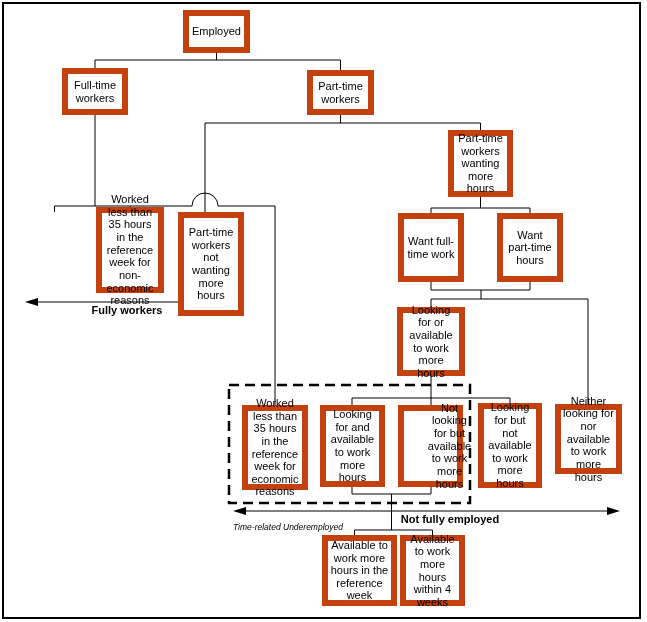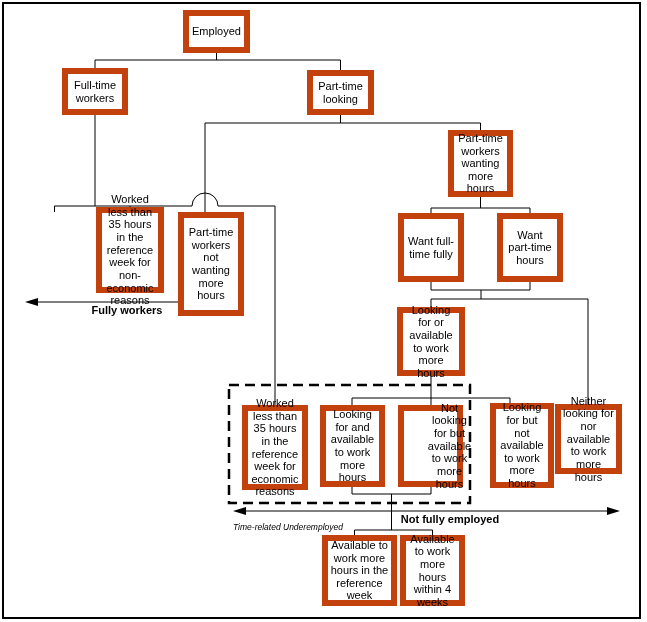--- a/index.html
+++ b/index.html
@@ -26,21 +26,21 @@
   #n-part_time_wanting{left:448px;top:130px;width:65px;height:67px;}
   #n-worked_35_or_more{left:22px;top:212px;width:65px;height:81px;}
   #n-worked_less_non_economic{left:96px;top:207px;width:68px;height:86px;}
   #n-part_time_not_wanting{left:172px;top:212px;width:66px;height:104px;margin-left:6px;}
   #n-want_full_time{left:398px;top:213px;width:66px;height:69px;}
   #n-want_part_time{left:497px;top:213px;width:66px;height:69px;}
   #n-looking_or_available{left:397px;top:307px;width:68px;height:69px;}
   #n-worked_less_economic{left:242px;top:405px;width:66px;height:85px;}
   #n-looking_and_available{left:320px;top:405px;width:65px;height:82px;}
   #n-not_looking_but_available{left:398px;top:405px;width:65px;height:82px;padding-left:40px;}
-  #n-looking_but_not_available{left:478px;top:403px;width:64px;height:85px;margin-left:12px;}
+  #n-looking_but_not_available{left:478px;top:403px;width:64px;height:85px;}
   #n-neither_looking_nor_available{left:555px;top:404px;width:67px;height:70px;}
   #n-available_reference_week{left:322px;top:535px;width:75px;height:71px;}
   #n-available_4_weeks{left:400px;top:535px;width:65px;height:71px;}
   #lbl-fully{left:60px;top:304px;width:134px;}
   #lbl-notfully{left:380px;top:513px;width:140px;}
   #lbl-underemployed{left:233px;top:490px;margin-top:32px;}
 </style>
 </head>
 <body>
 
@@ -83,25 +83,25 @@
       <polygon points="230,302 217,298 217,306"></polygon>
       <polygon points="233,511 246,507 246,515"></polygon>
       <polygon points="620,511 607,507 607,515"></polygon>
     </g>
 
     <rect x="229" y="385" width="241" height="118" fill="none" stroke="#000" stroke-width="2.5" stroke-dasharray="10 6"></rect>
   </svg>
 
   <div class="node" id="n-employed">Employed</div>
   <div class="node" id="n-full_time_workers">Full-time workers</div>
-  <div class="node" id="n-part_time_workers">Part-time looking</div>
+  <div class="node" id="n-part_time_workers">Part-time workers</div>
   <div class="node" id="n-part_time_wanting">Part-time workers wanting more hours</div>
   <div class="node" id="n-worked_less_non_economic">Worked less than 35 hours in the reference week for non-economic reasons</div>
   <div class="node" id="n-part_time_not_wanting">Part-time workers not wanting more hours</div>
-  <div class="node" id="n-want_full_time">Want full-time fully</div>
+  <div class="node" id="n-want_full_time">Want full-time work</div>
   <div class="node" id="n-want_part_time">Want part-time hours</div>
   <div class="node" id="n-looking_or_available">Looking for or available to work more hours</div>
   <div class="node" id="n-worked_less_economic">Worked less than 35 hours in the reference week for economic reasons</div>
   <div class="node" id="n-looking_and_available">Looking for and available to work more hours</div>
   <div class="node" id="n-not_looking_but_available">Not looking for but available to work more hours</div>
   <div class="node" id="n-looking_but_not_available">Looking for but not available to work more hours</div>
   <div class="node" id="n-neither_looking_nor_available">Neither looking for nor available to work more hours</div>
   <div class="node" id="n-available_reference_week">Available to work more hours in the reference week</div>
   <div class="node" id="n-available_4_weeks">Available to work more hours within 4 weeks</div>
 

